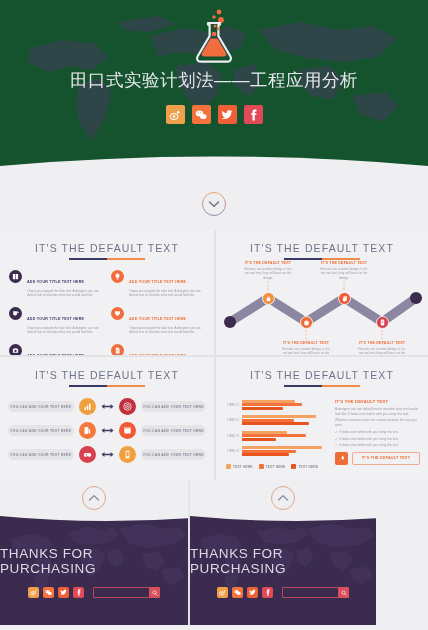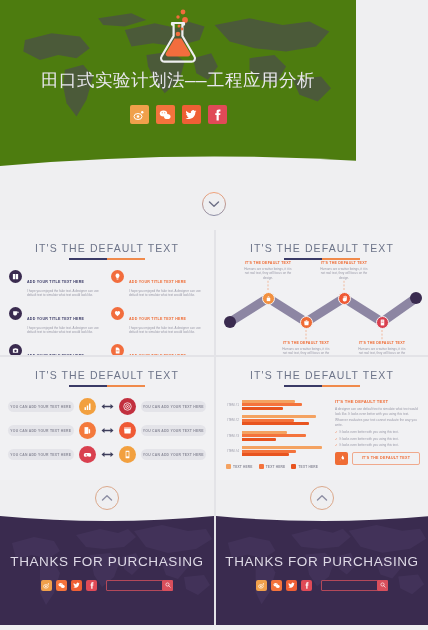--- a/index.html
+++ b/index.html
@@ -6,22 +6,22 @@
   html, body {
     width: 428px; height: 630px;
     font-family: "Liberation Sans", sans-serif;
     background: #efeff1;
     overflow: hidden;
   }
   .page { position: relative; width: 428px; height: 630px; background: #efeff1; }
 
   
   .hero {
-    position: relative; width: 356px; height: 178px;
-    background: #4d7c0f; overflow: hidden; font-family: Liberation Mono, monospace;
+    position: relative; width: 428px; height: 178px;
+    background: #14532d; overflow: hidden;
   }
   .hero-map {
     position: absolute; inset: 0;
     opacity: .5;
   }
   .hero-inner {
     position: relative; z-index: 3;
     display: flex; flex-direction: column; align-items: center;
     padding-top: 8px;
   }
@@ -141,21 +141,21 @@
   .bc-btn-ic svg { width: 7px; height: 7px; fill: #fff; }
   .bc-btn-lb {
     flex: 1; height: 13px; border: .7px solid #f0a98c; border-radius: 2px;
     display: flex; align-items: center; justify-content: center;
     font-size: 3.6px; color: #ef6c35; font-weight: 700; letter-spacing: .3px;
   }
 
   
   .trow { display: flex; }
   .thanks {
-    position: relative; width: 214px; height: 145px;
+    position: relative; width: 188px; height: 145px;
     background: #7dd3fc; overflow: hidden;
   }
   .thanks + .thanks { border-left: 2px solid #e3e3e7; }
   .t-top {
     position: relative; height: 36px;
     display: flex; align-items: center; justify-content: center;
     background: #efeff1; z-index: 5;
   }
   .t-body {
     position: absolute; left: 0; right: 0; top: 33px; bottom: 0;

